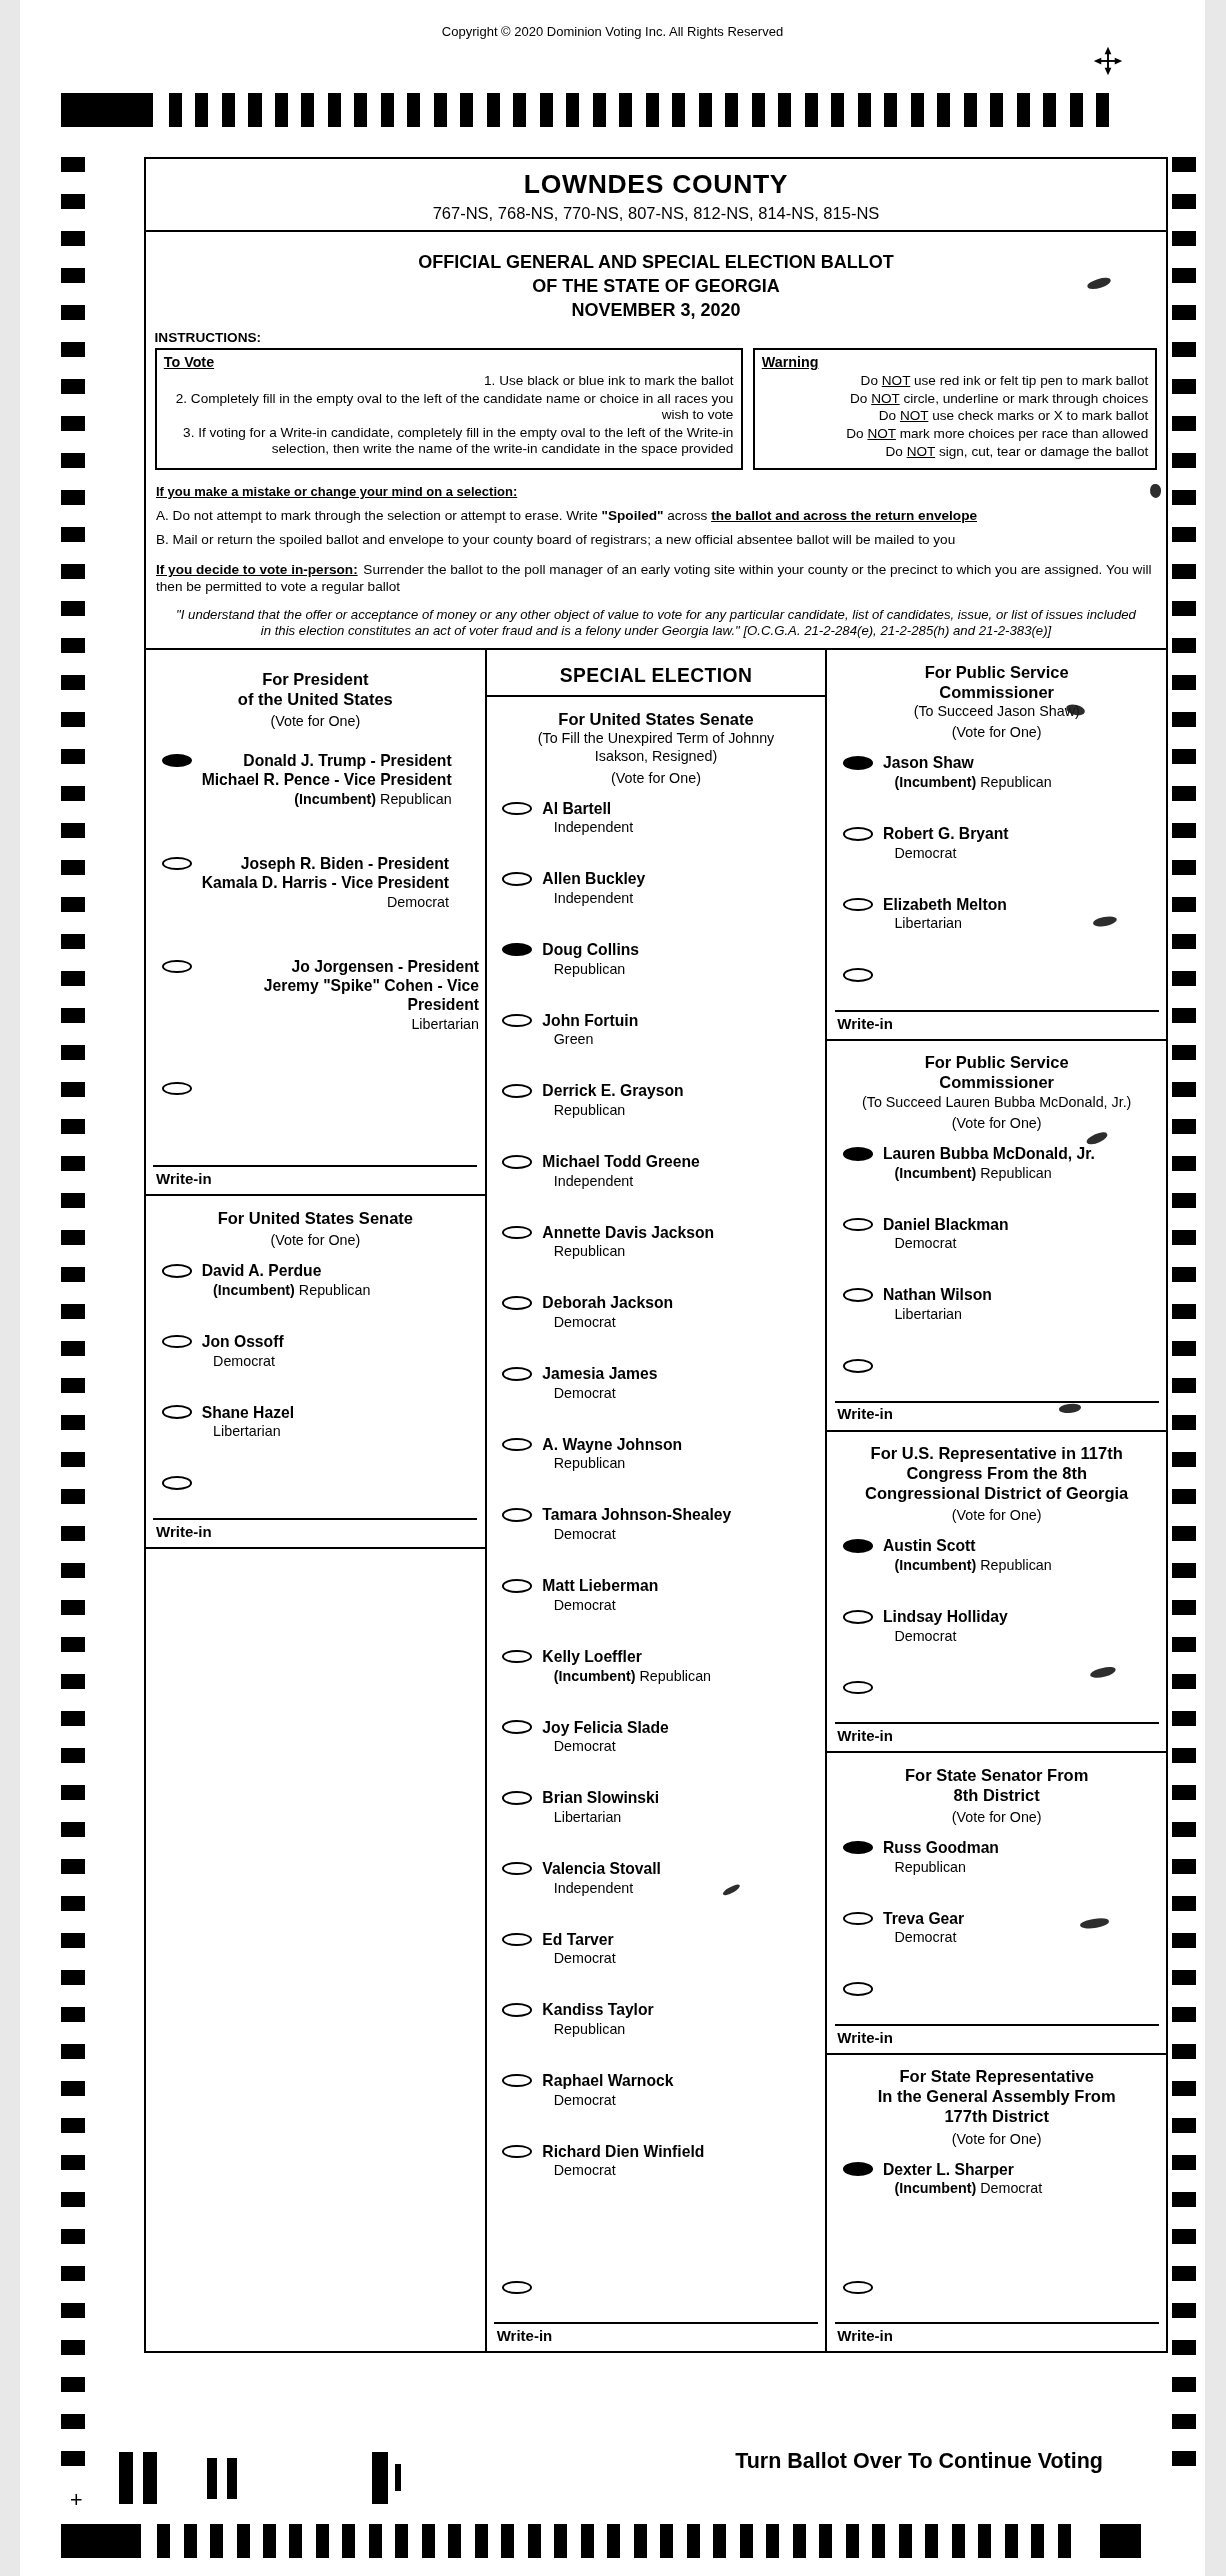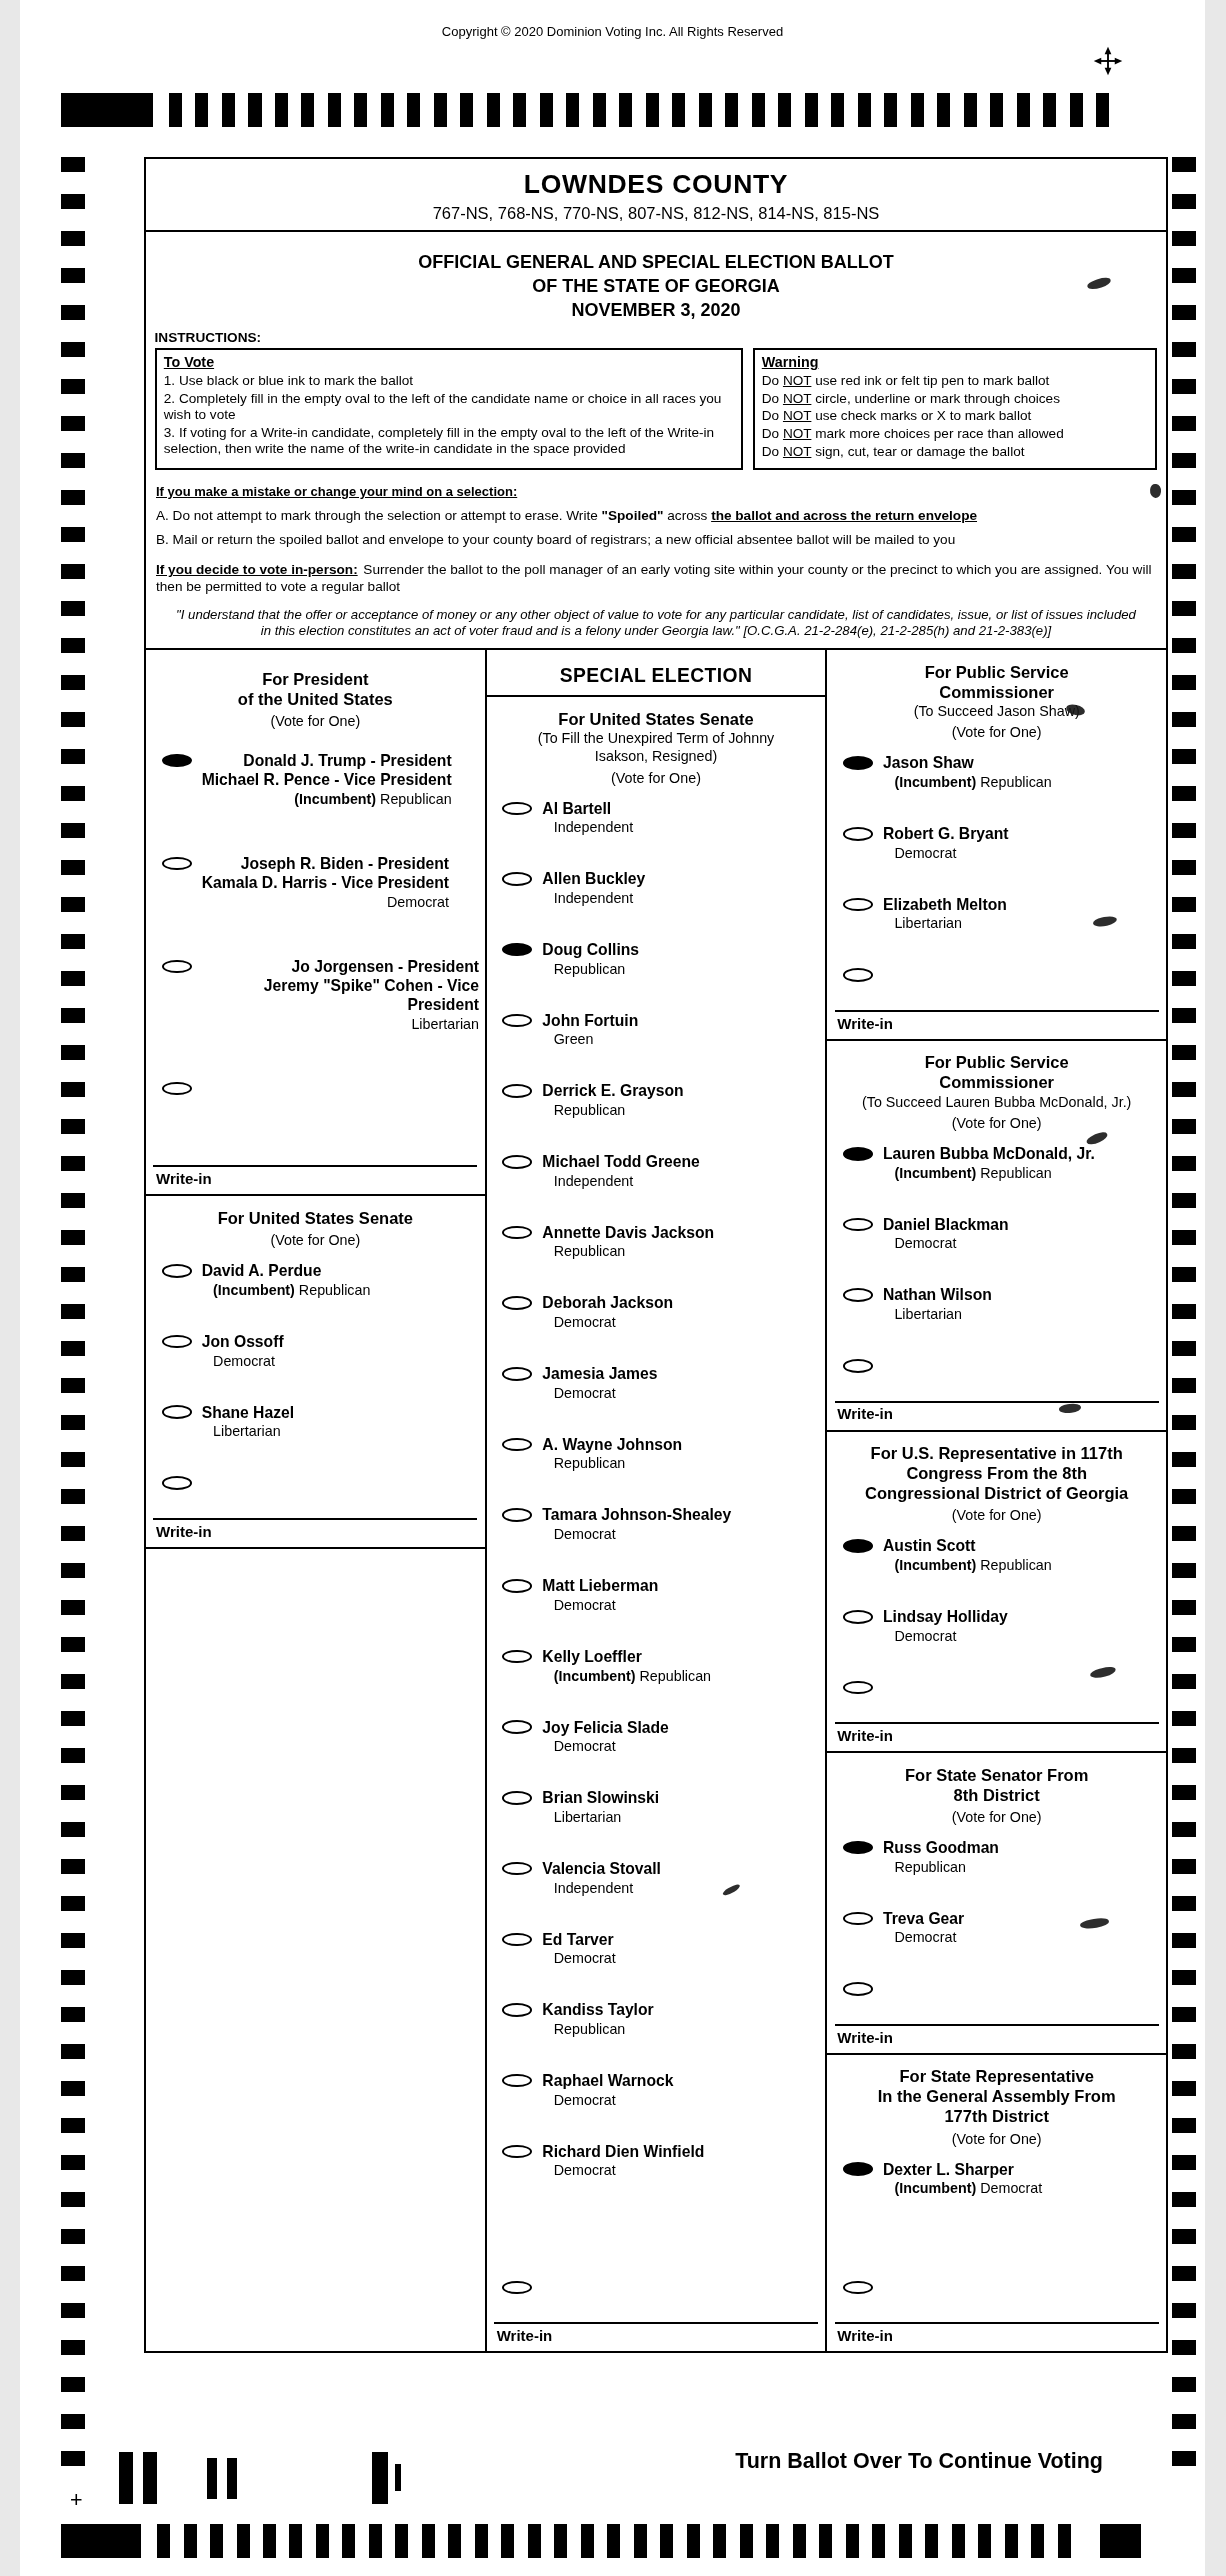--- a/index.html
+++ b/index.html
@@ -36,21 +36,21 @@
   .precincts { font-size:16.5px; font-weight:400; margin-top:4.3px; }
   .btype { text-align:center; font-size:23.6px; font-weight:700; margin:10px 0 1.4px; }
   .etitle { text-align:center; font-size:18px; font-weight:700; margin-top:2.9px; }
   .etitle.first { margin-top:20px; }
   .instr-label { font-size:13.6px; font-weight:700; margin:8.6px 0 2.9px 8.6px; }
   .iboxes { display:flex; gap:10px; margin:0 8.6px; align-items:stretch; }
   .ibox { border:2.1px solid #000; padding:4.3px 7.2px 7.2px; font-size:13.6px; line-height:16.5px; box-sizing:border-box; }
   .tovote { flex:0 0 588px; }
   .warnbox { flex:1 1 auto; }
   .ibox-title { font-weight:700; text-decoration:underline; font-size:14.3px; margin-bottom:2.1px; }
-  .ibox-item { margin-top:1.4px; }
+  .ibox-item { margin-top:1.4px;text-align:right; }
   .mistake { margin:13px 10px 0; font-size:13.6px; line-height:17px; }
   .m-head { font-weight:700; text-decoration:underline; font-size:13px; }
   .m-line { margin:7.2px 0 0; }
   .inperson { margin-top:13px; }
   .ip-head { font-weight:700; text-decoration:underline; margin-right:5.7px; }
   .legal { font-style:italic; text-align:center; font-size:13.2px; line-height:16.5px; margin:11.4px 26px 8.6px; }
 
   
   .contests { display:flex; border-top:2.1px solid #000; height:1701px; }
   .col { flex:1 1 0; min-width:0; display:flex; flex-direction:column; overflow:hidden; }

